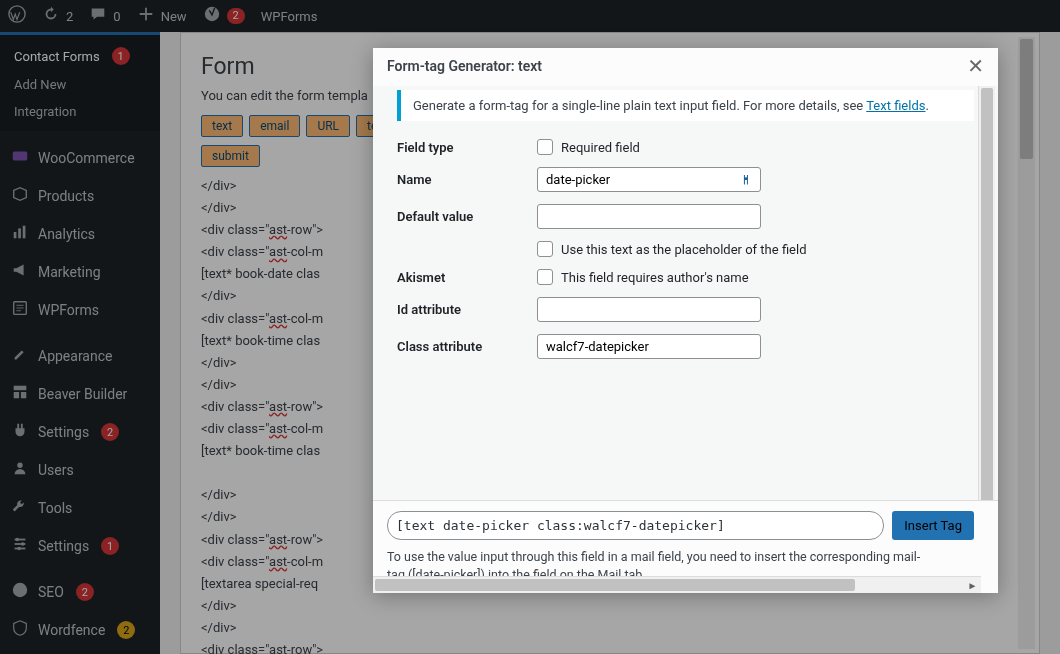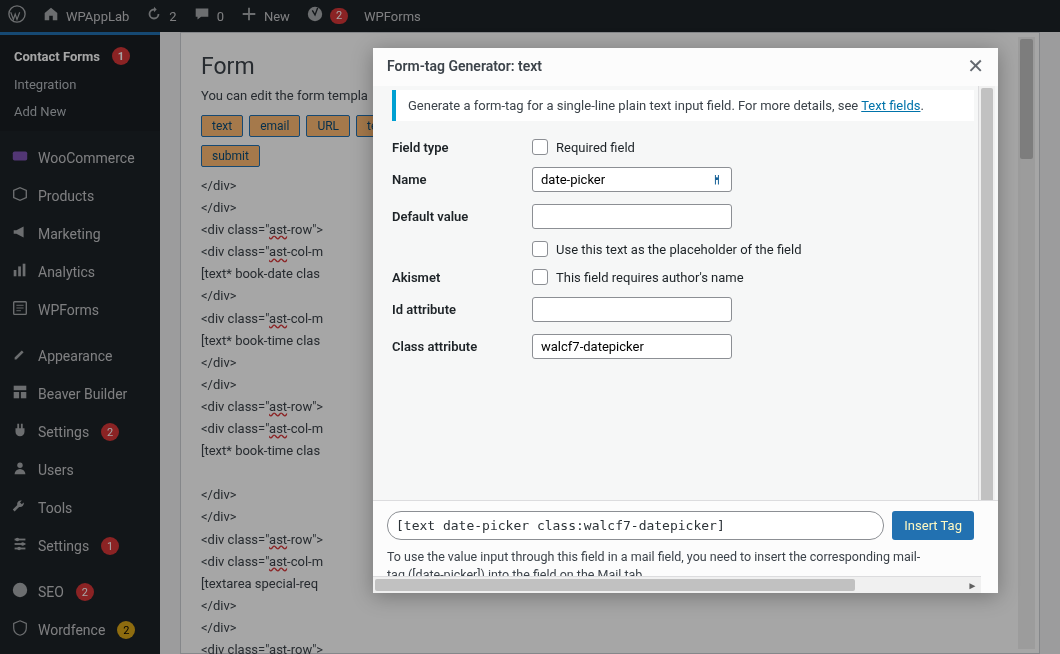--- a/index.html
+++ b/index.html
@@ -11,21 +11,21 @@
 .adminbar .ab-icon { font-size: 16px; color: #a7aaad; }
 .ab-count { background: #d63638; color: #fff; border-radius: 10px; padding: 0 6px; font-size: 11px; line-height: 16px; }
 .ab-yoast .ab-count { background: #d63638; }
 
 
 .sidebar { position: absolute; top: 32px; left: 0; width: 160px; height: 622px; background: #1d2327; color: #c3c4c7; font-size: 14px; }
 .sidebar-top-border { height: 3px; background: #2271b1; }
 .sb-item { display: flex; align-items: center; gap: 8px; padding: 8px 10px; cursor: pointer; color: #c3c4c7; }
 .sb-item .sb-icon { width: 20px; text-align: center; color: #a7aaad; font-size: 16px; }
 .sb-item.sub { padding: 6px 10px 6px 14px; color: #b4b9be; font-size: 13px; }
-.sb-item.sub.current { color: #fff; font-weight: 700; }
+.sb-item.sub.current { color: #fff; font-weight: 400; }
 .sb-sep { height: 8px; }
 .sb-badge { background: #d63638; color: #fff; border-radius: 9px; min-width: 18px; height: 18px; display: inline-flex; align-items: center; justify-content: center; font-size: 11px; margin-left: 4px; }
 .sb-badge.yellow { background: #dba617; color: #000; }
 
 
 .content { position: absolute; left: 160px; top: 32px; right: 0; bottom: 0; background: #f0f0f1; overflow: hidden; }
 .content-inner { position: absolute; left: 20px; right: 20px; top: 0; bottom: 0; background: #fff; border: 1px solid #ccd0d4; }
 .content-pad { padding: 20px 20px; }
 .form-heading { font-size: 23px; font-weight: 400; color: #3c434a; margin-bottom: 8px; }
 .form-sub { font-size: 13px; color: #3c434a; margin-bottom: 12px; }
@@ -34,34 +34,34 @@
 .form-code { font-family: Consolas, Monaco, monospace; font-size: 13px; line-height: 1.7; color: #3c434a; white-space: pre; }
 .form-code .red { text-decoration: underline wavy #d63638; }
 .orange2 { color: #3c434a; }
 
 
 .overlay { position: absolute; inset: 0; background: rgba(0,0,0,0.35); z-index: 50; }
 .modal { position: absolute; left: 373px; top: 48px; width: 625px; height: 545px; background: #f6f7f7; box-shadow: 0 3px 20px rgba(0,0,0,.3); z-index: 60; display: flex; flex-direction: column; }
 .modal-header { display: flex; align-items: center; justify-content: space-between; padding: 6px 14px 8px 14px; background: #fcfcfc; }
 .modal-title { font-size: 14px; font-weight: 600; color: #3c434a; }
 .modal-close { font-size: 20px; color: #646970; cursor: pointer; background:none; border:none; }
-.modal-body { flex: 1; overflow: hidden; position: relative; padding: 0 24px 0 19px; }
+.modal-body { flex: 1; overflow: hidden; position: relative; padding: 0 24px 0 0; margin-left: 24px; }
 .info-box { border-left: 4px solid #00a0d2; background: #fff; padding: 8px 12px; font-size: 13px; color: #3c434a; margin: 4px 0 12px 0; }
 .info-box a { color: #0073aa; text-decoration: underline; }
 .field-row { display: flex; align-items: center; padding: 6px 0; font-size: 13px; color: #1d2327; }
 .field-label { width: 140px; font-weight: 600; }
 .field-ctl { flex: 1; display: flex; align-items: center; gap: 8px; }
-.field-ctl input[type=text] { width: 200px; padding: 4px 8px; border: 1px solid #8c8f94; border-radius: 3px; font-size: 13px; }
+.field-ctl input[type=text] { width: 224px; padding: 4px 8px; border: 1px solid #8c8f94; border-radius: 3px; font-size: 13px; }
 .chk { width: 16px; height: 16px; border: 1px solid #8c8f94; border-radius: 3px; background: #fff; }
 .lp-icon { position: relative; left: -26px; font-weight: 900; color:#135e96; letter-spacing:-2px; font-size:11px; }
 
 .modal-footer-wrap { background:#fcfcfc; padding: 10px 24px 10px 14px; border-top:1px solid #dcdcde; }
 .tag-out-row { display:flex; gap:8px; align-items:center; }
 .tag-out { flex:1; font-family: Consolas, monospace; font-size:13px; padding:6px 8px; border:1px solid #8c8f94; border-radius:14px; background:#fff; color:#2c3338;}
-.insert-btn { background:#2271b1; color:#fef9c3; border:none; padding:7px 12px; border-radius:3px; font-size:13px; cursor:pointer; }
+.insert-btn { background:#2271b1; color:#000000; border:none; padding:7px 12px; border-radius:3px; font-size:13px; cursor:pointer; }
 .foot-note { font-size:12.5px; color:#3c434a; margin-top:8px; line-height:1.4; }
 
 .modal-scroll { position:absolute; right:3px; top:0; bottom:0; width:17px; background:#f0f0f0; border-left:1px solid #dcdcde;}
 .modal-scroll .thumb { position:absolute; left:2px; right:2px; top:2px; height:440px; background:#c1c1c1; border-radius:2px;}
 .h-scroll { position:absolute; left:0; right:17px; bottom:0; height:17px; background:#f0f0f0; border-top:1px solid #dcdcde;}
 .h-scroll .thumb { position:absolute; top:2px; bottom:2px; left:2px; width:480px; background:#c1c1c1; border-radius:2px;}
 .h-scroll .arrow { position:absolute; top:0; bottom:0; width:17px; display:flex;align-items:center;justify-content:center;color:#606060;font-size:10px;}
 .h-scroll .arrow.l{left:0;} .h-scroll .arrow.r{right:0;}
 .content-scroll { position:absolute; right:4px; top:4px; bottom:4px; width:17px; background:#f0f0f0;}
 .content-scroll .thumb{position:absolute; left:2px; right:2px; top:2px; height:120px; background:#c1c1c1; border-radius:2px;}
@@ -75,28 +75,20 @@
       <span class="ab-icon">
     <svg class="svgicon" viewBox="0 0 20 20">
           <circle cx="10" cy="10" r="9" fill="none" stroke="#a7aaad" stroke-width="1.5"></circle>
           <path d="M3 8l3 8 2-6 2 6 3-8" stroke="#a7aaad" fill="none" stroke-width="1.3"></path>
         </svg>
   </span>
     </div>
   <div class="ab-item">
       <span class="ab-icon">
     <svg class="svgicon" viewBox="0 0 20 20">
-          <path d="M10 3l7 6v8h-5v-5H8v5H3v-8z"></path>
-        </svg>
-  </span>
-      <span>WPAppLab</span>
-    </div>
-  <div class="ab-item">
-      <span class="ab-icon">
-    <svg class="svgicon" viewBox="0 0 20 20">
           <path d="M10 4a6 6 0 106 6h-2a4 4 0 11-4-4v2l3-3-3-3z"></path>
         </svg>
   </span>
       <span>2</span>
     </div>
   <div class="ab-item">
       <span class="ab-icon">
     <svg class="svgicon" viewBox="0 0 20 20">
           <path d="M3 4h14v9H9l-4 3v-3H3z"></path>
         </svg>
@@ -126,52 +118,52 @@
 </div>
 
 <div class="sidebar">
   <div class="sidebar-top-border"></div>
   <div style="background:#191e23; padding-bottom:6px; padding-top:6px;">
     <div class="sb-item sub current">
       <span>Contact Forms</span>
       <span class="sb-badge">1</span>
     </div>
     <div class="sb-item sub">
+        <span>Add New</span>
+      </div>
+    <div class="sb-item sub">
         <span>Integration</span>
       </div>
-    <div class="sb-item sub">
-        <span>Add New</span>
-      </div>
   </div>
   <div class="sb-sep"></div>
   <div class="sb-item">
       <span class="sb-icon"><svg class="svgicon" viewBox="0 0 20 20">
           <rect x="2" y="5" width="16" height="10" rx="2" fill="#7f54b3"></rect>
         </svg></span>
       <span>WooCommerce</span>
     </div>
   <div class="sb-item">
       <span class="sb-icon"><svg class="svgicon" viewBox="0 0 20 20">
           <path d="M3 6l7-3 7 3v8l-7 3-7-3z" fill="none" stroke="#a7aaad" stroke-width="1.5"></path>
         </svg></span>
       <span>Products</span>
-    </div>
-  <div class="sb-item">
-      <span class="sb-icon"><svg class="svgicon" viewBox="0 0 20 20">
-          <path d="M3 8v4h3l8 4V4L6 8z"></path>
-        </svg></span>
-      <span>Marketing</span>
     </div>
   <div class="sb-item">
       <span class="sb-icon"><svg class="svgicon" viewBox="0 0 20 20">
           <rect x="3" y="10" width="3" height="7"></rect>
           <rect x="8" y="6" width="3" height="11"></rect>
           <rect x="13" y="3" width="3" height="14"></rect>
         </svg></span>
       <span>Analytics</span>
+    </div>
+  <div class="sb-item">
+      <span class="sb-icon"><svg class="svgicon" viewBox="0 0 20 20">
+          <path d="M3 8v4h3l8 4V4L6 8z"></path>
+        </svg></span>
+      <span>Marketing</span>
     </div>
   <div class="sb-item">
       <span class="sb-icon"><svg class="svgicon" viewBox="0 0 20 20">
           <rect x="3" y="3" width="14" height="14" rx="1" fill="none" stroke="#a7aaad" stroke-width="1.5"></rect>
           <line x1="6" y1="7" x2="14" y2="7" stroke="#a7aaad"></line>
           <line x1="6" y1="10" x2="14" y2="10" stroke="#a7aaad"></line>
           <line x1="6" y1="13" x2="11" y2="13" stroke="#a7aaad"></line>
         </svg></span>
       <span>WPForms</span>
     </div>

